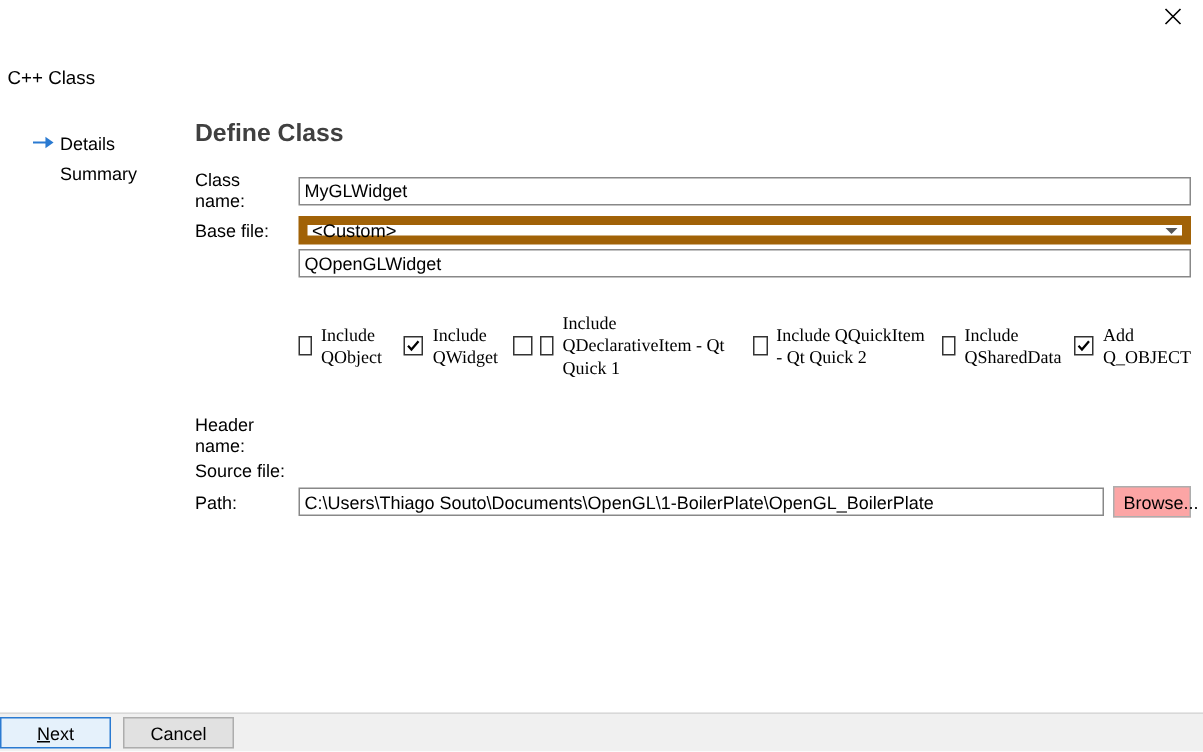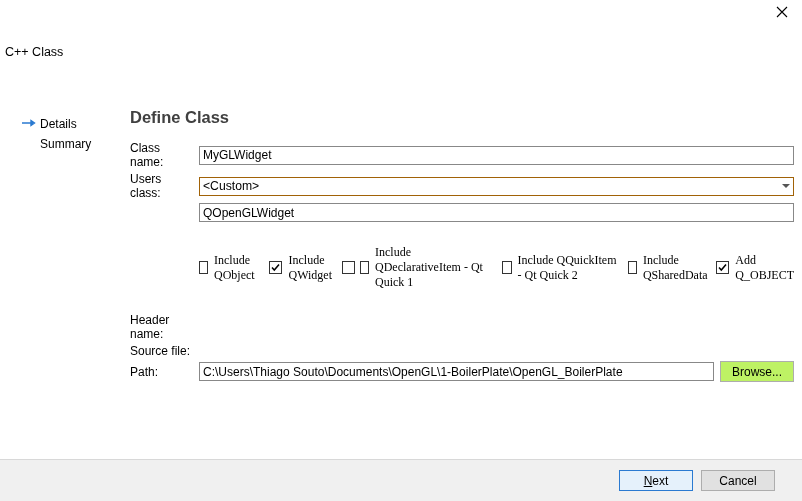--- a/index.html
+++ b/index.html
@@ -1,37 +1,37 @@
 <!DOCTYPE html>
 <html><head>
 <meta charset="utf-8">
 <style>
   * { box-sizing: border-box; }
   html, body { margin:0; padding:0; font-family: "Segoe UI", Tahoma, sans-serif; font-size:12.2px; color:#000; background:#fff; }
   .window { position:relative; width:802px; height:501px; background:#fff; }
   .close { position:absolute; top:5px; right:14px; font-size:16px; line-height:1; cursor:default; }
   .title { position:absolute; left:5px; top:45px; font-size:12.5px; }
-  .content { position:absolute; left:0; top:80px; right:0; bottom:42px; display:flex;margin-top:28px; }
+  .content { position:absolute; left:0; top:80px; right:0; bottom:42px; display:flex; }
   .sidebar { width:130px; padding:6px 0 0 22px; }
   .step { display:flex; align-items:center; height:20px; font-size:12px; gap:4px; }
   .step.inactive { color:#000000; margin-left:18px; }
   .main { flex:1; padding:0 8px 0 0; }
   .heading { color:#404040; font-size:16.5px; font-weight:700; margin:0 0 14px 0; }
   .form { display:flex; flex-direction:column; gap:3px; }
   .row { display:flex; align-items:center; }
   .lbl { width:69px; text-align:left; font-size:12px; padding-right:4px; }
   .txt { flex:1; height:19px; border:1px solid #888; padding:1px 3px; font-family:inherit; font-size:12px; background:#fff; }
-  .sel-wrap { flex:1; height:19px; border:1px solid #a16207; background:#fff; display:flex; align-items:center; padding:0 3px; justify-content:space-between; }
+  .sel-wrap { flex:1; height:19px; border:6px solid #a16207; background:#fff; display:flex; align-items:center; padding:0 3px; justify-content:space-between; }
   .sel-wrap .chev { border-left:4px solid transparent; border-right:4px solid transparent; border-top:4px solid #555; width:0; height:0; }
   .check-col { margin-left:69px; display:flex; flex-direction:row; gap:5px; padding:3px 0;font-family:Liberation Serif, serif; }
   .chk { display:flex; align-items:center; gap:6px; font-size:12px; }
   .chk .box { width:13px; height:13px; border:1px solid #333; display:flex; align-items:center; justify-content:center; background:#fff; }
   .chk .box svg { width:11px; height:11px; display:block; }
-  .browse { width:74px; height:21px; margin-left:6px; border:1px solid #adadad; background:#bef264; font-family:inherit; font-size:12px; cursor:default; }
-  .footer { position:absolute; left:0; right:0; bottom:0; height:42px; background:#f0f0f0; border-top:1px solid #d8d8d8; display:flex; align-items:center; justify-content:flex-end; padding-right:27px; gap:8px; }
+  .browse { width:52px; height:21px; margin-left:6px; border:1px solid #adadad; background:#fca5a5; font-family:inherit; font-size:12px; cursor:default; }
+  .footer { position:absolute; left:0; right:0; bottom:0; height:26px; background:#f0f0f0; border-top:1px solid #d8d8d8; display:flex; align-items:center; justify-content:flex-start; padding-right:27px; gap:8px; }
   .btn { width:74px; height:21px; border:1px solid #adadad; background:#e1e1e1; font-family:inherit; font-size:12px; cursor:default; }
   .btn.primary { border:1px solid #2a7ad1; background:#e5f1fb; }
   .spacer { height:14px; }
   u.mn { text-decoration:underline; }
 </style>
 </head>
 <body>
 
 <div class="window">
 
@@ -63,21 +63,21 @@
       <div class="heading">Define Class</div>
 
       <div class="form">
 
         <div class="row">
           <div class="lbl">Class name:</div>
           <input class="txt" value="MyGLWidget" style="">
         </div>
 
         <div class="row">
-          <div class="lbl">Users class:</div>
+          <div class="lbl">Base file:</div>
           <div class="sel-wrap">
             <span>&lt;Custom&gt;</span>
             <span class="chev"></span>
           </div>
         </div>
 
         <div class="row">
           <div class="lbl"></div>
           <input class="txt" value="QOpenGLWidget" style="">
         </div>

